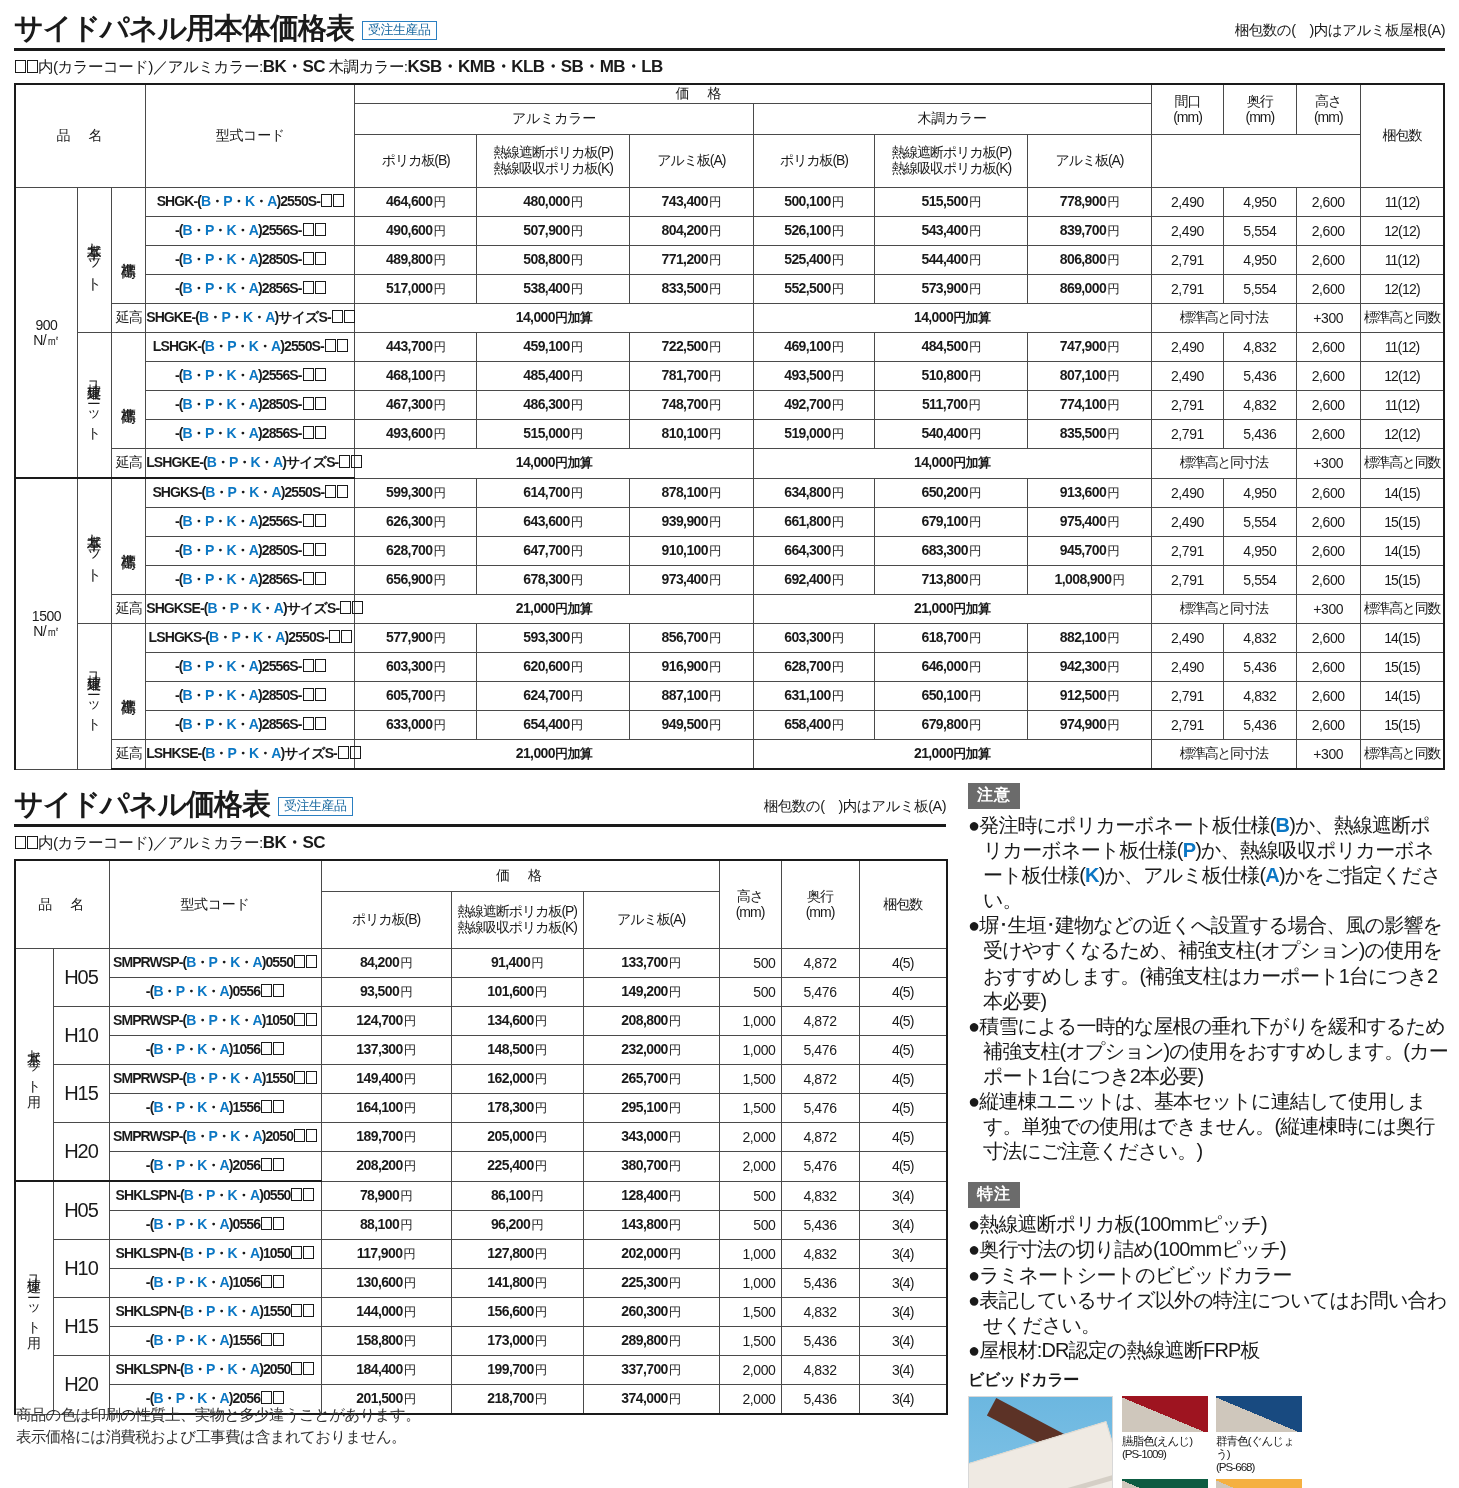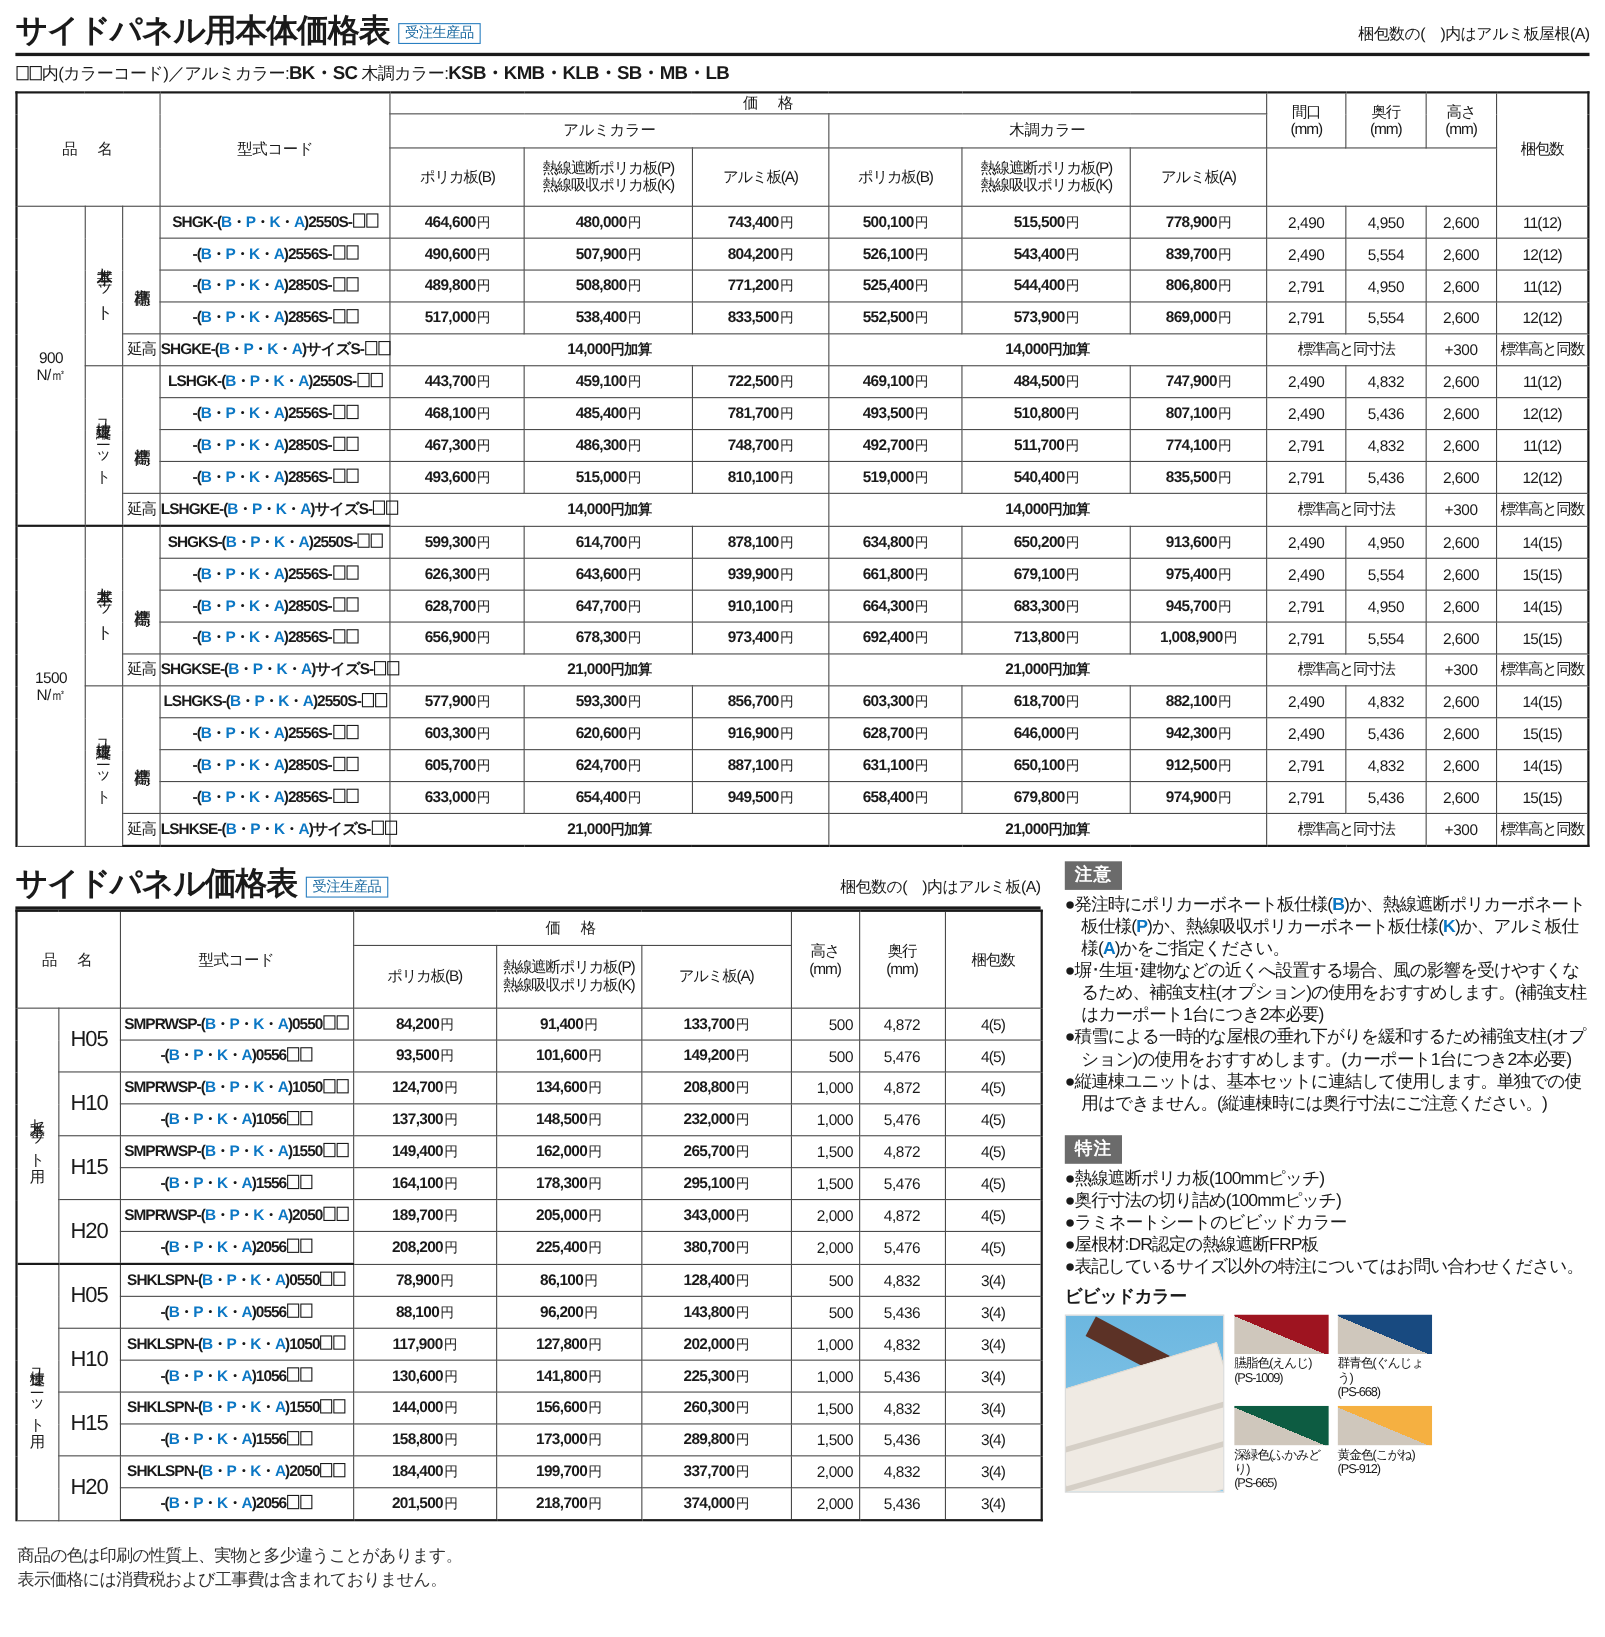--- a/index.html
+++ b/index.html
@@ -77,21 +77,21 @@
   .pk{font-size:15px;letter-spacing:-0.8px;}
 
   
   .notes{position:absolute;left:968px;top:783px;width:480px;}
   .note-head{
     display:inline-block;background:#6b6b6b;color:#fff;font-size:16px;
     font-weight:bold;padding:2px 9px 3px 9px;letter-spacing:1px;margin-bottom:4px;
   }
   .note-list{margin:0;padding:0;list-style:none;}
   .note-list li{
-    font-size:16px;line-height:1.255;letter-spacing:-0.85px;
+    font-size:20px;line-height:1.255;letter-spacing:-0.85px;
     text-indent:-15px;padding-left:15px;margin-bottom:0px;
   }
   .note-list li b{color:#0b77c4;}
   .vivid-title{font-size:16px;font-weight:bold;margin:7px 0 5px 0;letter-spacing:-0.5px;}
   .vivid-wrap{display:flex;gap:9px;}
   .photo{
     width:143px;height:160px;border:1px solid #d8d8d8;
     background:linear-gradient(#6cb7e0,#8dcaea);position:relative;overflow:hidden;
   }
   .photo .roof{
@@ -425,20 +425,23 @@
         </tr>
       </tbody>
   </table>
 
   <div class="sec-title-row" style="padding-top:20px;width:960px;box-sizing:border-box;">
     <div class="sec-title">サイドパネル価格表</div>
     <div class="badge">受注生産品</div>
     <div class="title-note">梱包数の(　)内はアルミ板(A)</div>
   </div>
   <div class="rule-thick" style="width:932px;"></div>
+  <div class="colorcode">
+    <span class="sq"></span><span class="sq"></span><span>内(カラーコード)／アルミカラー:</span><b>BK・SC</b>
+  </div>
 
   <table class="tbl" id="t2" style="width:932px;">
     <colgroup>
       <col style="width:38px">
         <col style="width:56px">
         <col style="width:212px">
       <col style="width:130px">
         <col style="width:132px">
         <col style="width:136px">
       <col style="width:62px">
@@ -624,22 +627,22 @@
         <li>●発注時にポリカーボネート板仕様(<b>B</b>)か、熱線遮断ポリカーボネート板仕様(<b>P</b>)か、熱線吸収ポリカーボネート板仕様(<b>K</b>)か、アルミ板仕様(<b>A</b>)かをご指定ください。</li>
         <li>●塀･生垣･建物などの近くへ設置する場合、風の影響を受けやすくなるため、補強支柱(オプション)の使用をおすすめします。(補強支柱はカーポート1台につき2本必要)</li>
         <li>●積雪による一時的な屋根の垂れ下がりを緩和するため補強支柱(オプション)の使用をおすすめします。(カーポート1台につき2本必要)</li>
         <li>●縦連棟ユニットは、基本セットに連結して使用します。単独での使用はできません。(縦連棟時には奥行寸法にご注意ください。)</li>
       </ul>
     <div class="note-head" style="margin-top:18px;">特注</div>
     <ul class="note-list" id="special-list">
         <li>●熱線遮断ポリカ板(100mmピッチ)</li>
         <li>●奥行寸法の切り詰め(100mmピッチ)</li>
         <li>●ラミネートシートのビビッドカラー</li>
+        <li>●表記しているサイズ以外の特注についてはお問い合わせください。</li>
         <li>●屋根材:DR認定の熱線遮断FRP板</li>
-        <li>●表記しているサイズ以外の特注についてはお問い合わせください。</li>
       </ul>
     <div class="vivid-title">ビビッドカラー</div>
     <div class="vivid-wrap">
       <div class="photo">
         <div class="beam b1"></div>
         <div class="beam b2"></div>
         <div class="roof"></div>
         <div class="rail r1"></div>
         <div class="rail r2"></div>
       </div>

